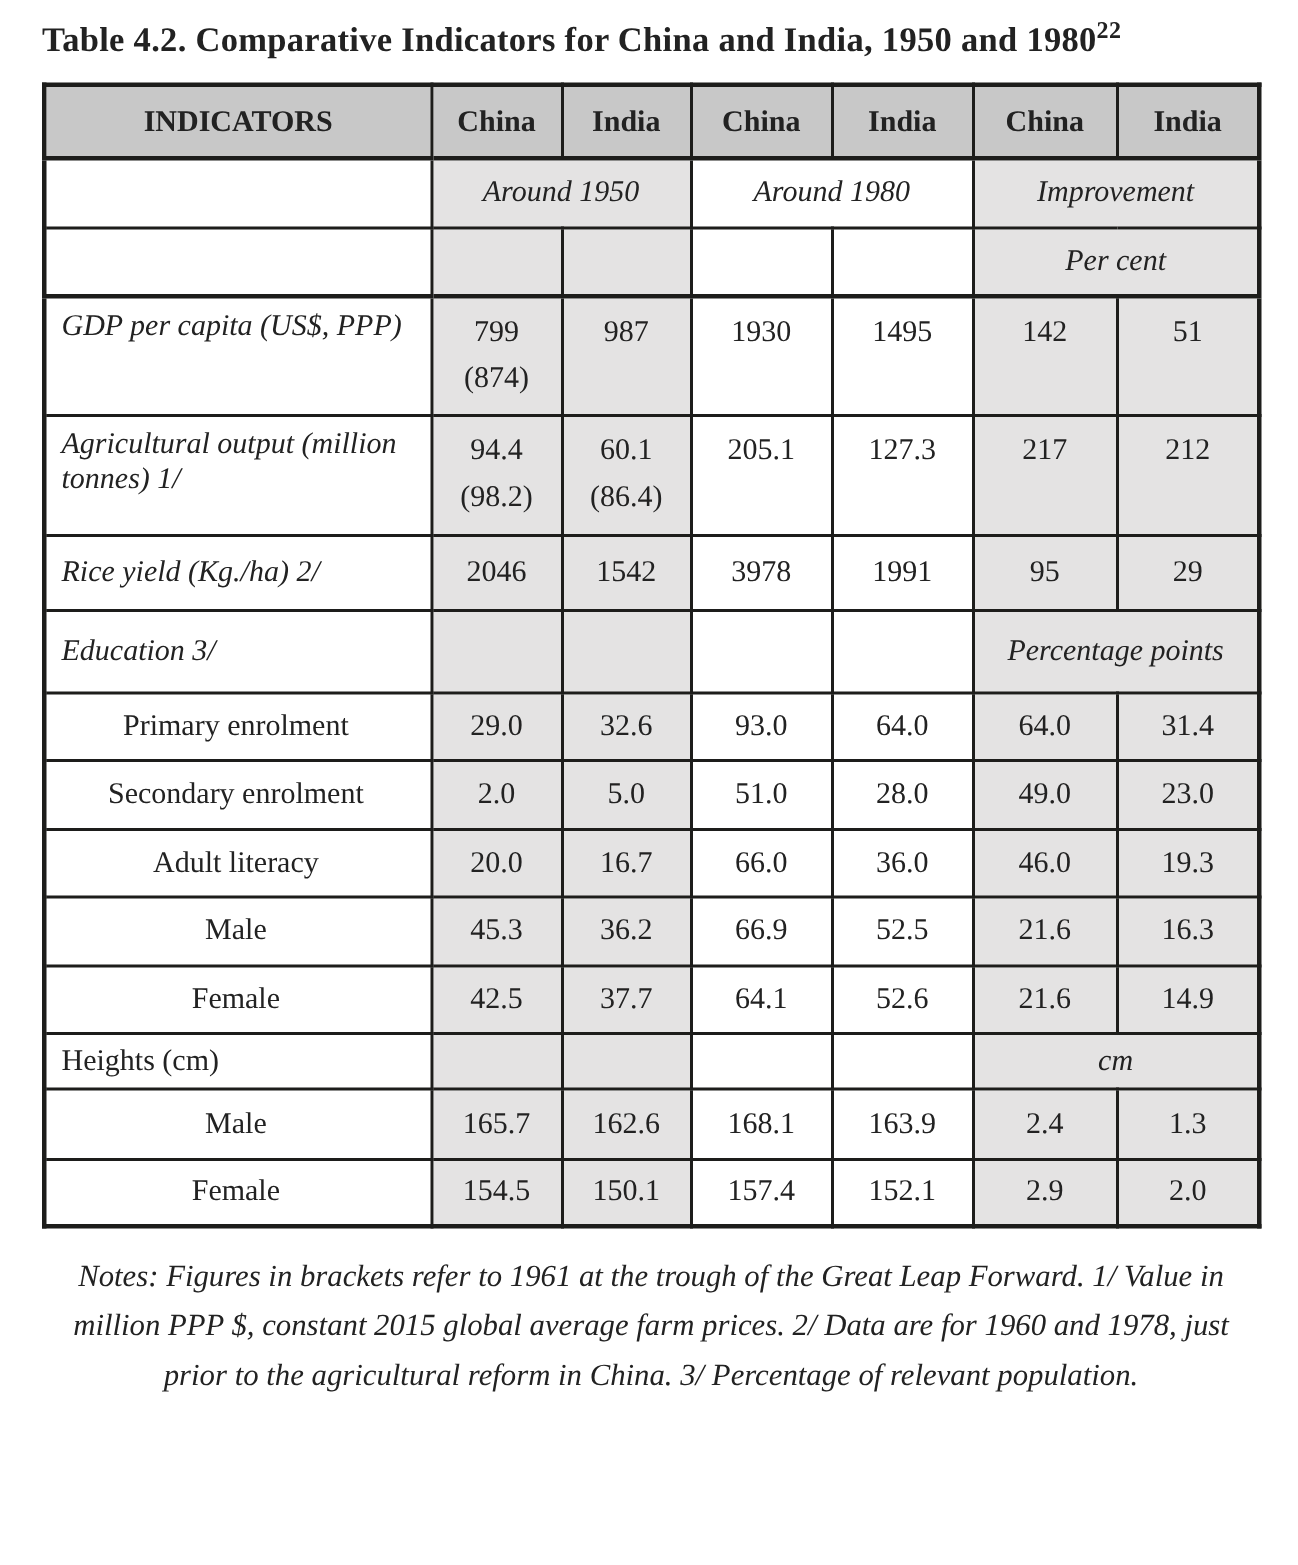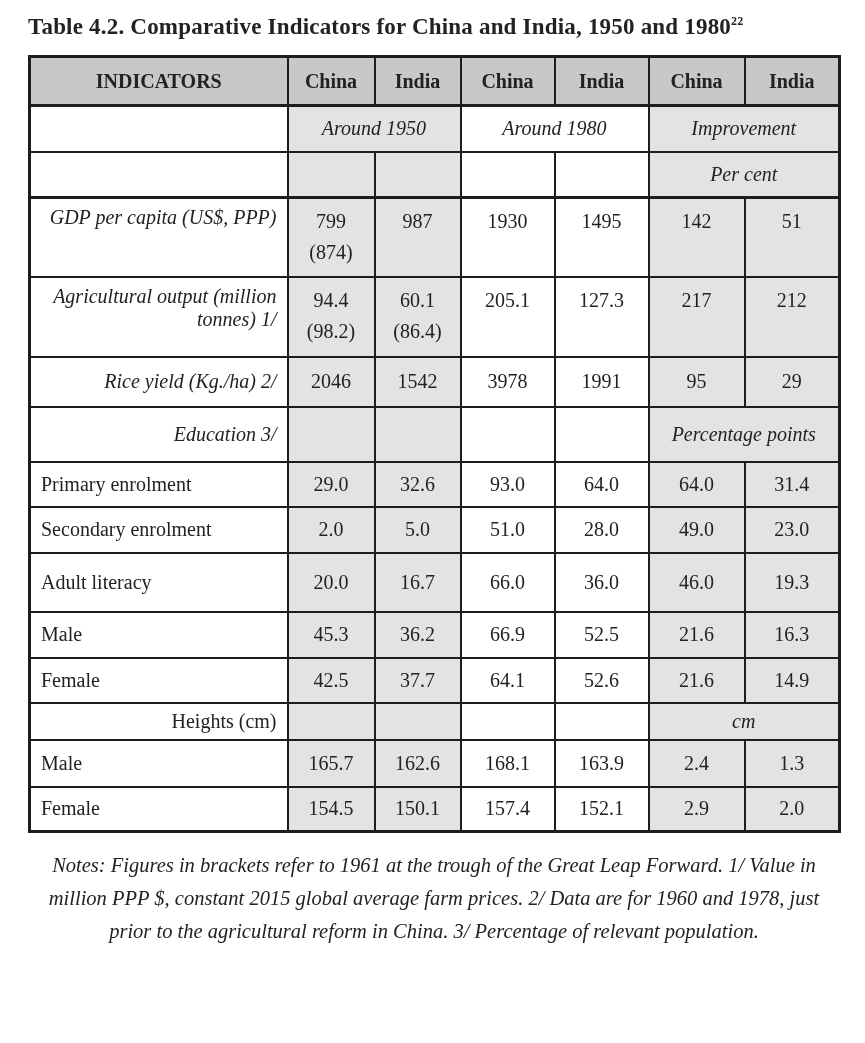--- a/index.html
+++ b/index.html
@@ -13,21 +13,21 @@
     width:865px;height:1043px;
     font-family:"Liberation Serif","DejaVu Serif",serif;
     color:var(--text);
     overflow:hidden;
   }
   .page{padding:10px 27px 0 28px;}
   .title{
     font-size:23px;font-weight:bold;margin:4px 0 15px 0;
     letter-spacing:0.2px;
   }
-  .title sup{font-size:12px;vertical-align:super;line-height:0;margin-top:12px;}
+  .title sup{font-size:16px;vertical-align:super;line-height:0;margin-top:12px;}
   table.cmp{
     border-collapse:collapse;
     table-layout:fixed;
     width:810px;
     border:3px solid var(--border);
   }
   col.c-ind{width:258px;}
   col.c-ch50{width:87px;}
   col.c-in50{width:86px;}
   col.c-ch80{width:94px;}
@@ -44,25 +44,25 @@
   thead th{
     background:var(--header-bg);
     font-weight:bold;
     text-align:center;
     height:42px;
     border-bottom-width:3px;
   }
   tbody tr:nth-child(2) td{border-bottom-width:3px;}
   td.label{
     background:#ffffff;
-    text-align:right;
+    text-align:left;
     padding-left:10px;
     padding-right:10px;
   }
-  td.label.right{text-align:left;padding-right:13px;}
+  td.label.right{text-align:center;padding-right:13px;}
   td.val{
     text-align:center;
     white-space:pre-line;
     line-height:1.55;
   }
   td.shade{background:var(--shade-bg);}
   td.white{background:#ffffff;}
   .it{font-style:italic;}
   td.top{vertical-align:top;padding-top:7px;}
   .notes{
@@ -166,21 +166,21 @@
         </tr>
         <tr style="height: 46px;">
           <td class="label right">Secondary enrolment</td>
           <td class="val shade">2.0</td>
           <td class="val shade">5.0</td>
           <td class="val white">51.0</td>
           <td class="val white">28.0</td>
           <td class="val shade">49.0</td>
           <td class="val shade">23.0</td>
         </tr>
-        <tr style="height: 59px;">
+        <tr style="height: 45px;">
           <td class="label right">Adult literacy</td>
           <td class="val shade">20.0</td>
           <td class="val shade">16.7</td>
           <td class="val white">66.0</td>
           <td class="val white">36.0</td>
           <td class="val shade">46.0</td>
           <td class="val shade">19.3</td>
         </tr>
         <tr style="height: 46px;">
           <td class="label right">Male</td>

